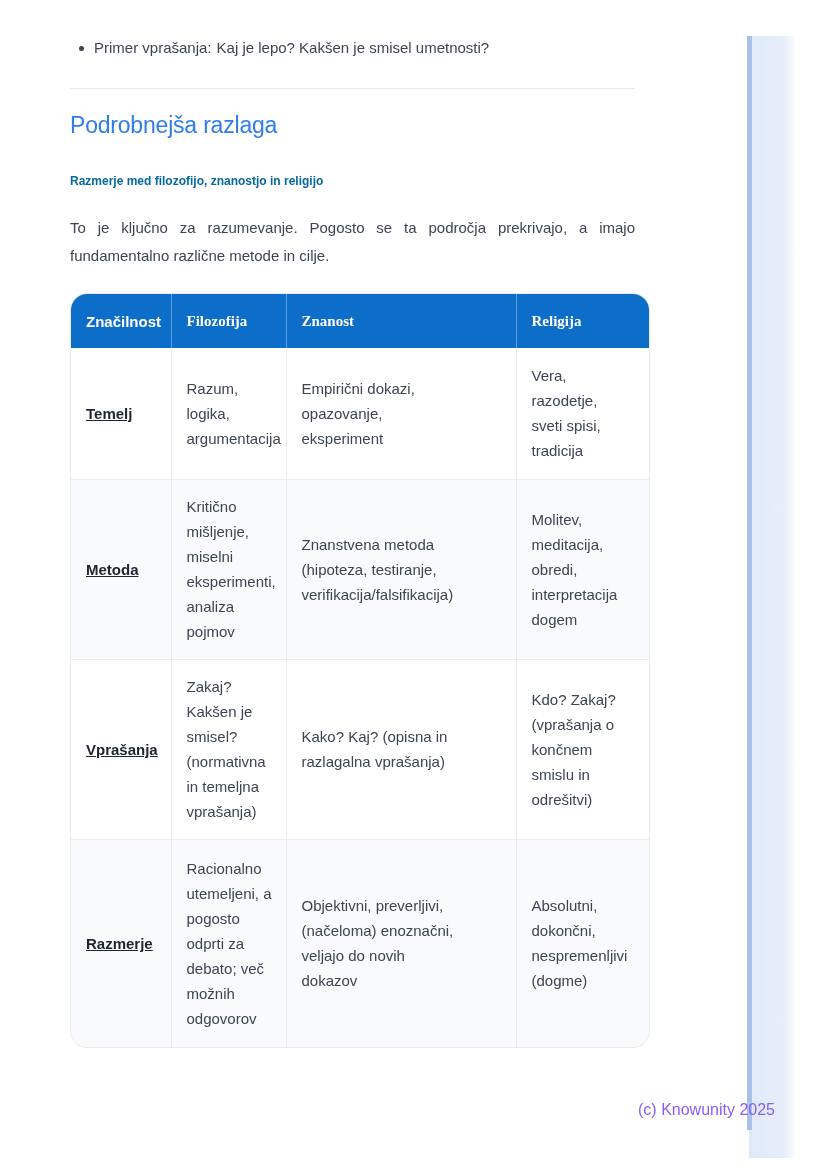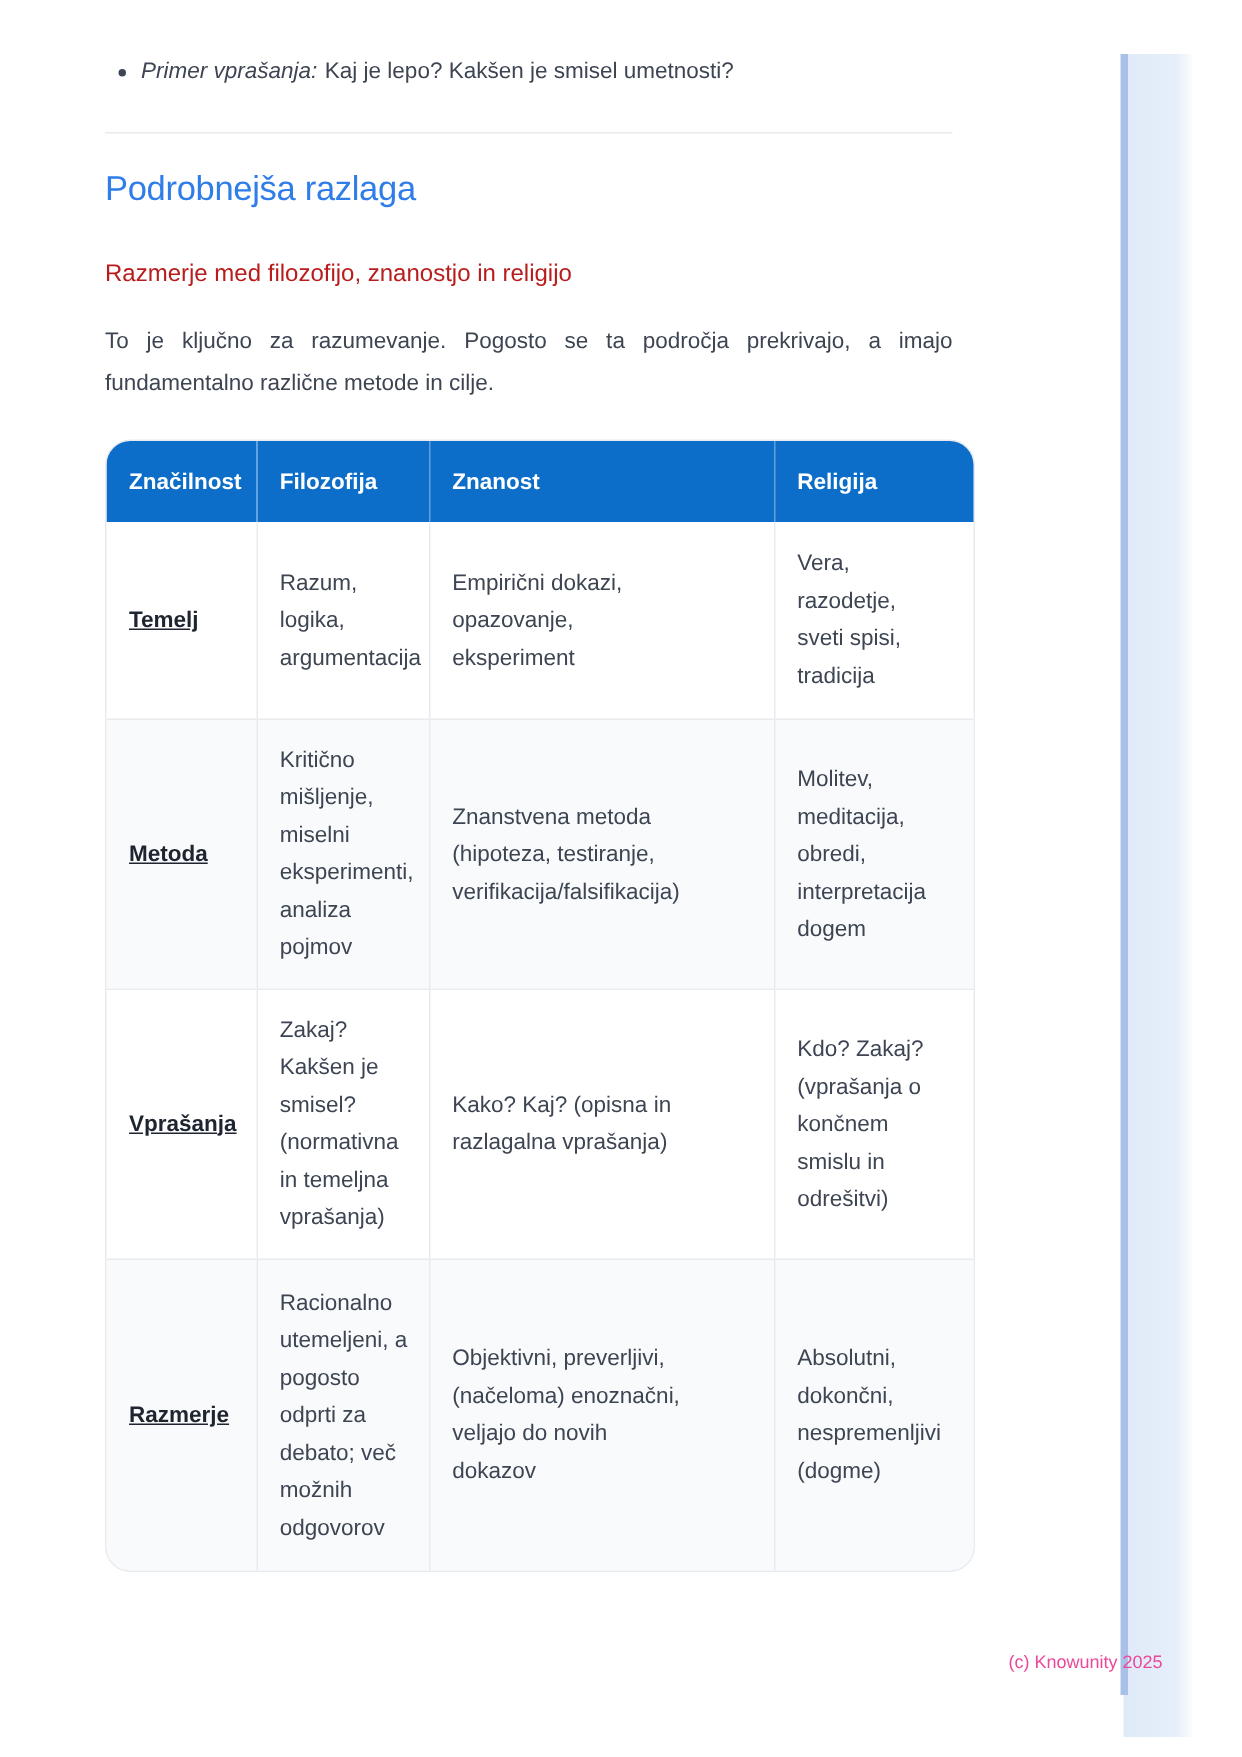--- a/index.html
+++ b/index.html
@@ -16,35 +16,35 @@
   
   .bullet-item {
     left: 70px; top: 37px; width: 565px;
     display: flex; align-items: flex-start;
     font-size: 15px; line-height: 22px;
   }
   .bullet-dot {
     width: 5px; height: 5px; border-radius: 50%;
     background: #3d4553; margin: 9px 10px 0 9px; flex: 0 0 auto;
   }
-  .bullet-lead { font-style: italic; margin-right: 5px; white-space: nowrap; }
+  .bullet-lead { margin-right: 5px; white-space: nowrap; }
 
   .divider {
     left: 70px; top: 88px; width: 565px; height: 0;
     border-top: 1px solid #e9e9eb;
   }
 
   .h2 {
     left: 70px; top: 112px; width: 565px;
     font-size: 23px; font-weight: 400; color: #2f7de9;
     letter-spacing: -0.2px;
   }
   .h3 {
     left: 70px; top: 174px; width: 565px;
-    font-size: 16px; font-weight: 400; color: #b91c1c;
+    font-size: 12px; font-weight: 700; color: #0369a1;
   }
   .para {
     left: 70px; top: 214px; width: 565px;
     font-size: 15px; line-height: 28px;
     text-align: justify;
   }
 
   
   .table-wrap {
     left: 70px; top: 293px; width: 580px;
@@ -52,21 +52,21 @@
     border: 1px solid #e7eaee;
   }
   table.cmp {
     width: 100%; border-collapse: collapse; table-layout: fixed;
   }
   table.cmp thead th {
     background: #0d6ec9; color: #ffffff;
     font-size: 15px; font-weight: 700; text-align: left;
     height: 54px; padding: 0 8px 0 15px; vertical-align: middle;
   }
-  table.cmp thead th + th { border-left: 1px solid rgba(255,255,255,0.35); }
+  table.cmp thead th + th { border-left: 1px solid rgba(255,255,255,0.35); font-family: Liberation Serif, serif; }
   table.cmp tbody td, table.cmp tbody th {
     font-size: 15px; line-height: 25px;
     padding: 14px 8px 14px 15px;
     vertical-align: middle; text-align: left;
     white-space: pre-line;
     color: #3d4553;
   }
   table.cmp tbody th.row-label {
     font-weight: 700; color: #1e2430; white-space: normal; text-decoration: underline;
   }
@@ -84,21 +84,21 @@
     background: linear-gradient(to right, #dfeaf8 0%, #e6eefa 75%, rgba(236,243,251,0.25) 100%);
     z-index: 1;
   }
   .side-thumb {
     left: 747px; top: 36px; width: 5px; height: 1094px;
     background: #a9c1e8; z-index: 2;
   }
 
   .footer {
     top: 1101px; right: 53px;
-    font-size: 12px; color: #ec4899;
+    font-size: 16px; color: #8b5cf6;
     z-index: 3;
   }
 </style>
 </head>
 <body>
 
 <div class="abs bullet-item">
   <span class="bullet-dot"></span>
   <span><span class="bullet-lead">Primer vprašanja:</span><span>Kaj je lepo? Kakšen je smisel umetnosti?</span></span>
 </div>

